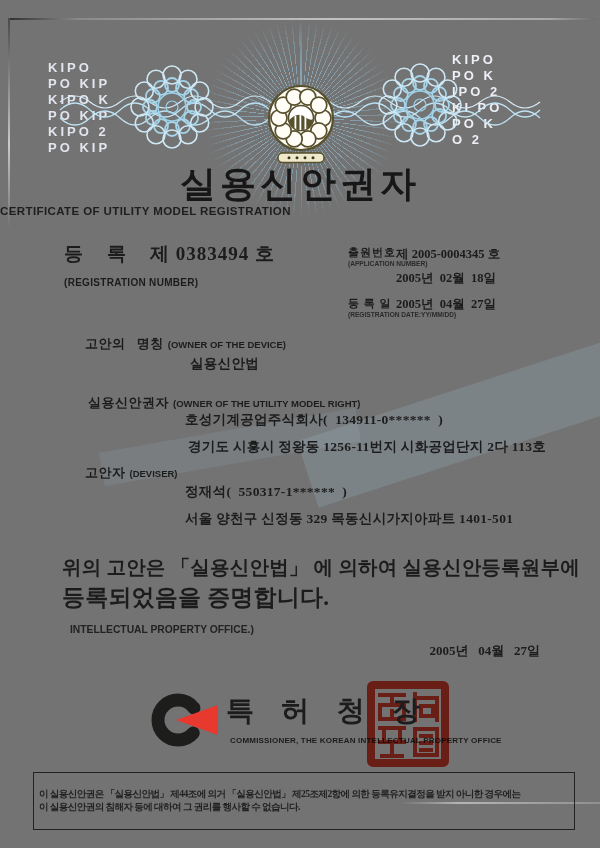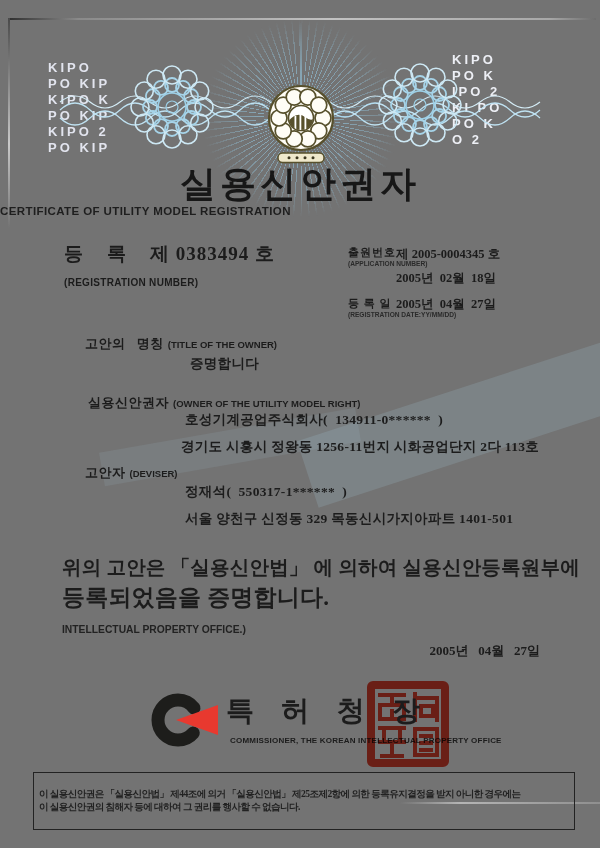--- a/index.html
+++ b/index.html
@@ -56,31 +56,31 @@
 
   
   .sec-label-ko{font-size:13px;font-weight:bold;letter-spacing:.5px;}
   .sec-label-en{font-size:9.5px;font-weight:bold;font-family:"Liberation Sans","DejaVu Sans",sans-serif;}
   .sec-value{font-size:13.5px;font-weight:bold;letter-spacing:.3px;}
 
   .dev-label{left:85px;top:334px;}
   .dev-name{left:190px;top:355px;}
   .own-label{left:88px;top:393px;}
   .own-name{left:185px;top:411px;}
-  .own-addr{left:181px;top:438px;}
+  .own-addr{left:188px;top:438px;}
   .dsr-label{left:85px;top:463px;}
   .dsr-name{left:185px;top:483px;}
   .dsr-addr{left:185px;top:510px;}
 
   
   .cert-ko1{left:62px;top:554px;font-size:19.5px;font-weight:bold;letter-spacing:.2px;}
   .cert-ko2{left:62px;top:582px;font-size:23px;font-weight:bold;letter-spacing:.2px;}
   .cert-en{font-size:10.3px;font-weight:bold;font-family:"Liberation Sans","DejaVu Sans",sans-serif;color:#222;}
   .cert-en1{left:62px;top:608px;}
-  .cert-en2{left:62px;top:624px;}
+  .cert-en2{left:70px;top:624px;}
   .cert-date{left:360px;top:642px;width:180px;text-align:right;font-size:13px;font-weight:bold;}
 
   
   .logo{left:142px;top:692px;width:80px;height:58px;}
   .issuer-ko{left:226px;top:692px;font-size:28px;font-weight:800;letter-spacing:1px;z-index:5;
     font-family:"Liberation Sans","DejaVu Sans",sans-serif;}
   .issuer-en{left:230px;top:736px;font-size:8px;font-weight:bold;letter-spacing:.2px;z-index:2;
     font-family:"Liberation Sans","DejaVu Sans",sans-serif;}
   .seal{left:366px;top:680px;width:84px;height:88px;z-index:4;mix-blend-mode:multiply;}
 
@@ -209,23 +209,23 @@
   <div class="abs mvalue vrow2 meta-value pre">2005년  02월  18일</div>
 
   <div class="abs mlabel mrow3">
     <div class="meta-label-ko">등 록 일</div>
     <div class="meta-label-en">(REGISTRATION DATE:YY/MM/DD)</div>
   </div>
   <div class="abs mvalue vrow3 meta-value pre">2005년  04월  27일</div>
 
   <div class="abs dev-label nowrap">
     <span class="sec-label-ko pre">고안의   명칭</span>
-    <span class="sec-label-en">(TITLE OF THE OWNER)</span>
-  </div>
-  <div class="abs dev-name sec-value">증명합니다</div>
+    <span class="sec-label-en">(OWNER OF THE DEVICE)</span>
+  </div>
+  <div class="abs dev-name sec-value">실용신안법</div>
 
   <div class="abs own-label nowrap">
     <span class="sec-label-ko">실용신안권자</span>
     <span class="sec-label-en">(OWNER OF THE UTILITY MODEL RIGHT)</span>
   </div>
   <div class="abs own-name sec-value pre">호성기계공업주식회사(  134911-0******  )</div>
   <div class="abs own-addr sec-value">경기도 시흥시 정왕동 1256-11번지 시화공업단지 2다 113호</div>
 
   <div class="abs dsr-label nowrap">
     <span class="sec-label-ko">고안자</span>

